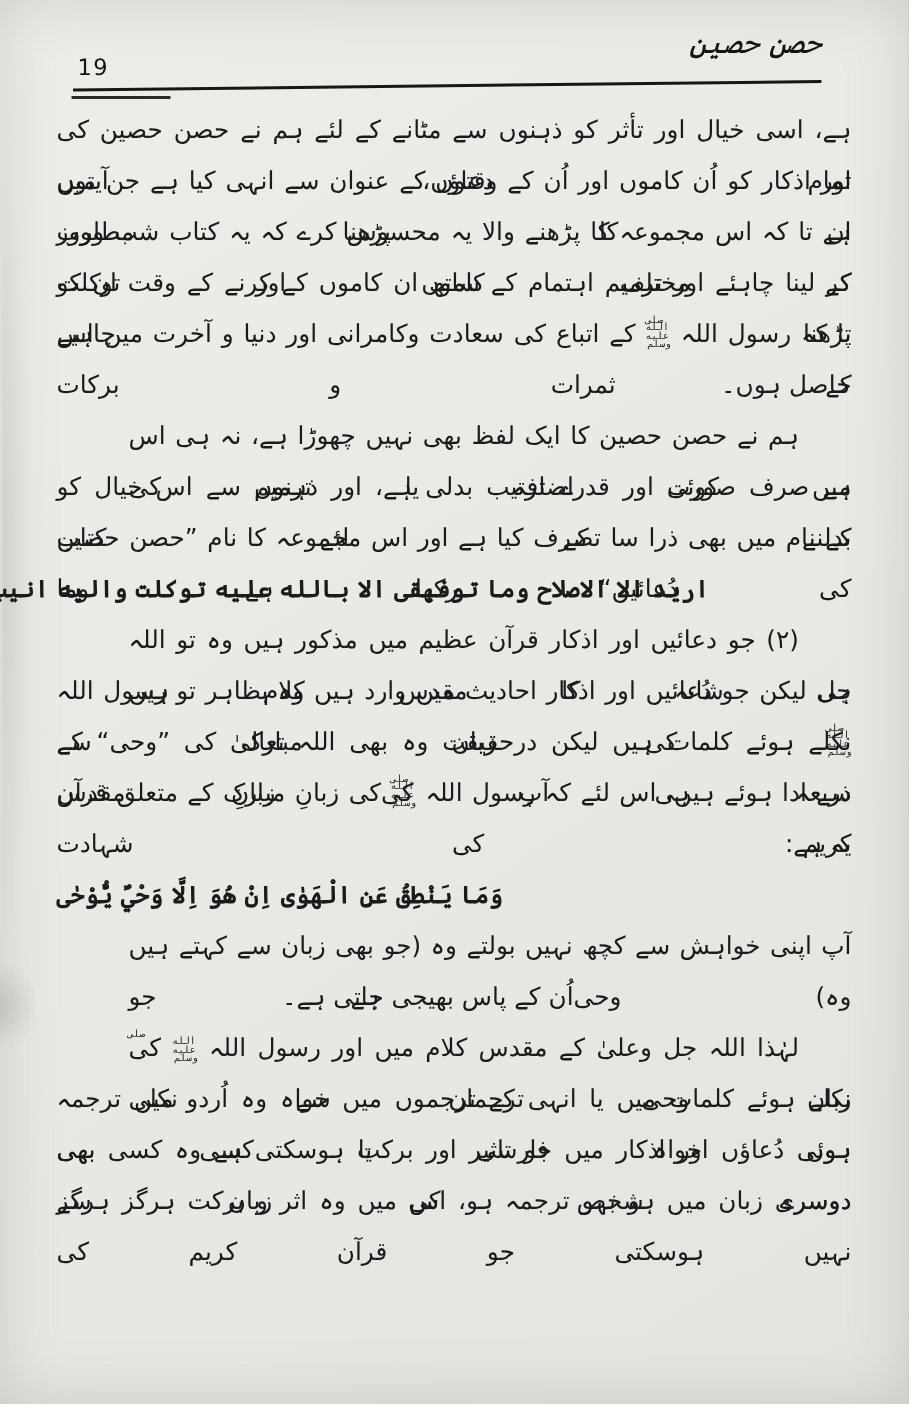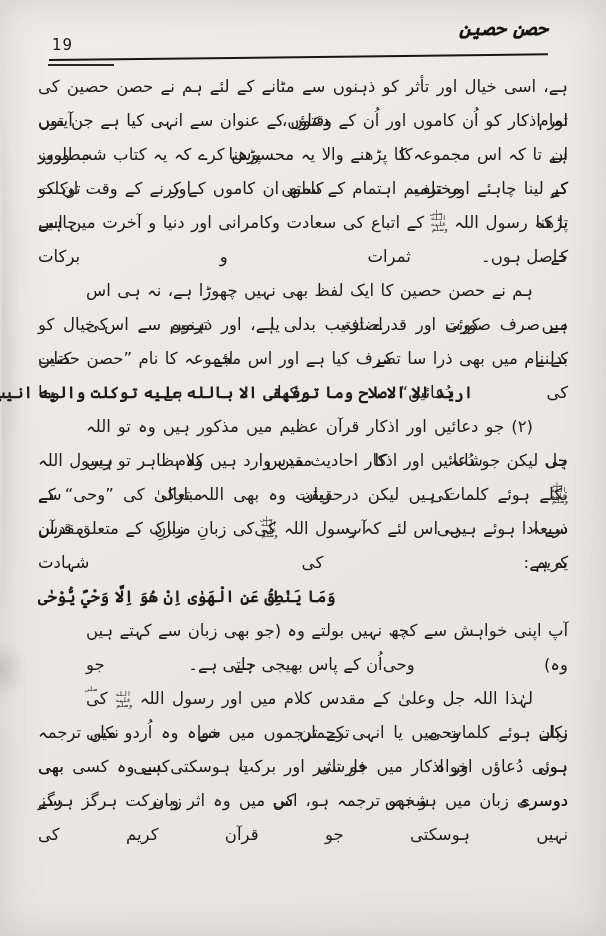--- a/index.html
+++ b/index.html
@@ -11,21 +11,21 @@
   .page{
     position:relative;width:606px;height:936px;
     background:linear-gradient(148deg,#eeedea 0%,#e9e8e4 55%,#e4e3df 100%);
     box-shadow:inset 0 0 40px rgba(120,118,112,.25);
     color:#181818;
   }
   
   .hdr-title{
     position:absolute;top:16px;right:58px;
     font-family:"DejaVu Serif",serif;
-    font-size:20px;font-weight:bold;font-style:italic;
+    font-size:20px;font-weight:normal;font-style:italic;
     color:#141414;letter-spacing:1px;
   }
   .hdr-num{
     position:absolute;top:36px;left:52px;
     font-size:15px;letter-spacing:1px;color:#141414;
   }
   .hdr-rule{
     position:absolute;top:59px;left:49px;width:499px;height:2px;
     background:#161616;transform:rotate(-0.65deg);transform-origin:left center;
   }

